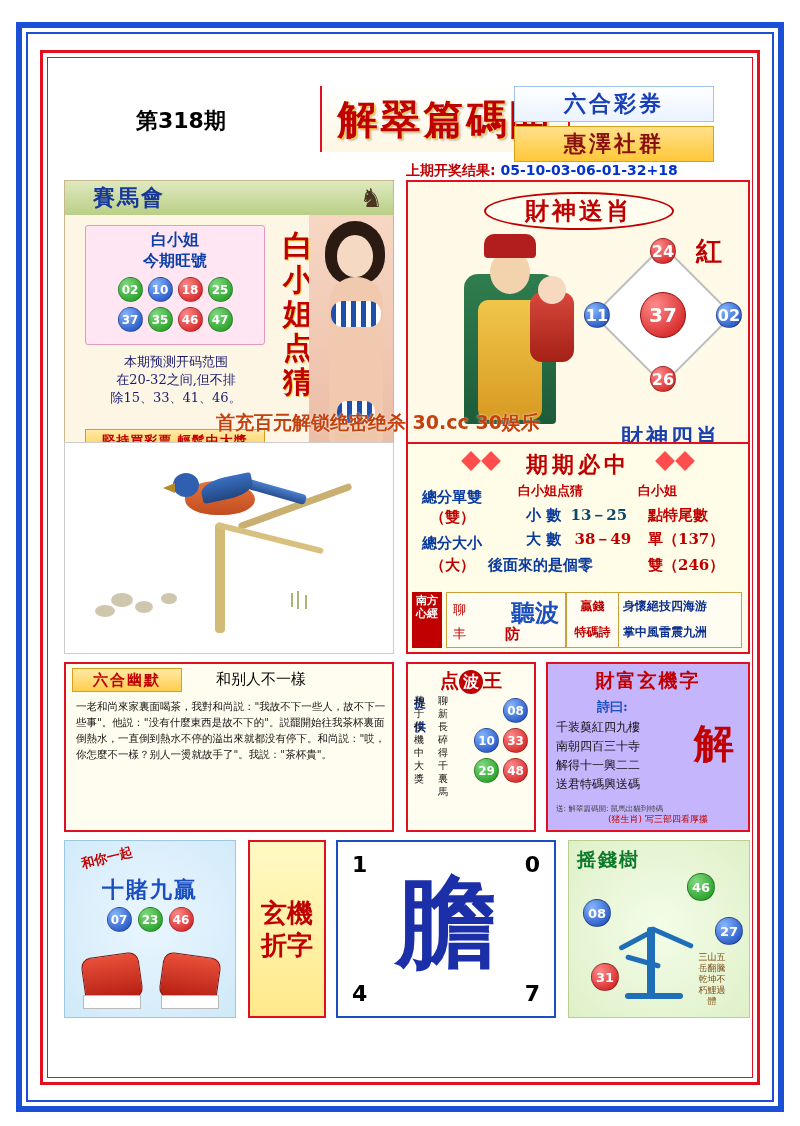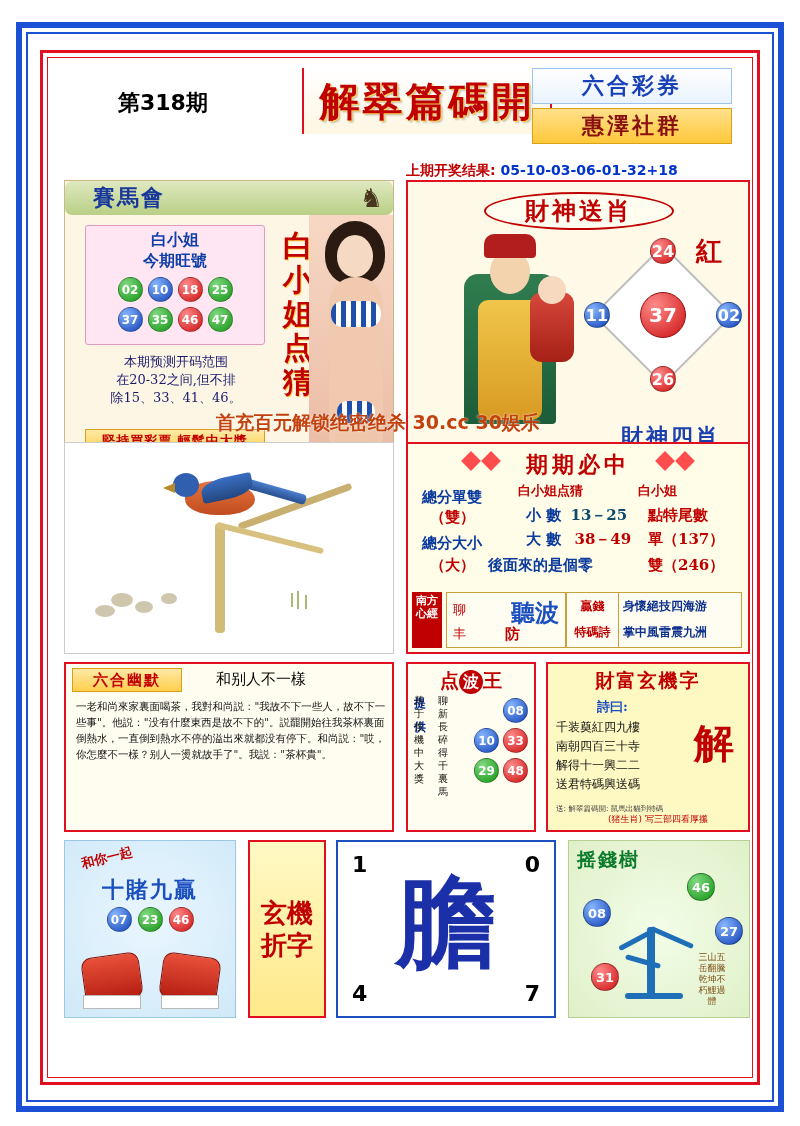--- a/index.html
+++ b/index.html
@@ -14,21 +14,21 @@
   .page-frame {
     position:absolute; left:40px; top:50px; width:720px; height:1035px;
     border:3px solid #e01020;
     background:#fff;
     padding:4px;
   }
   .page-inner {
     width:100%; height:100%;
     border:1px solid #e01020;
     position:relative;
-    padding:4px;
+    padding:22px;
   }
   .outer-blue {
     position:absolute; left:16px; top:22px; width:768px; height:1090px;
     border:6px solid #1a4fd6; pointer-events:none;
   }
   .outer-blue2 {
     position:absolute; left:26px; top:32px; width:748px; height:1070px;
     border:2px solid #1a4fd6; pointer-events:none;
   }
 
@@ -83,21 +83,21 @@
   .row1 { position:absolute; left:6px; top:100px; width:708px; height:340px; }
 
   .horse-panel {
     position:absolute; left:10px; top:22px; width:330px; height:318px;
     background:#fdf6e4;
     border:1px solid #c8b88a;
     overflow:hidden;
   }
   .horse-head {
     height:34px; background:linear-gradient(#dfe9c0,#b9cf86);
-    display:flex; align-items:center; padding-left:28px; position:relative;border-radius:7px;
+    display:flex; align-items:center; padding-left:28px; position:relative;
   }
   .horse-head .ht {
     font-size:22px; font-weight:bold; color:#17379b; letter-spacing:2px;
     font-family:"DejaVu Serif", serif;
   }
   .horse-head .horse-icon { position:absolute; right:10px; top:2px; font-size:26px; color:#4a3520; }
   .pinkbox {
     position:absolute; left:20px; top:44px; width:180px; height:120px;
     background:#ffe6f2; border:1px solid #e39ac0; border-radius:3px;
     text-align:center;
@@ -306,21 +306,21 @@
   }
   .dianbo-title { position:absolute; top:4px; left:0; width:100%; text-align:center; font-size:19px; font-weight:bold; color:#c00000; font-family:"DejaVu Serif", serif;}
   .dianbo-title .w { display:inline-block; background:#c00000; color:#fff; border-radius:50%; width:24px; height:24px; line-height:24px; font-size:16px;}
   .dianbo-left { position:absolute; left:6px; top:32px; width:56px; font-size:12px; color:#0b2f8c; line-height:15px; font-weight:bold; font-family:"DejaVu Serif", serif;}
   .dianbo-left2 { position:absolute; left:6px; top:74px; width:30px; font-size:10px; color:#111; line-height:13px; font-family:"DejaVu Serif", serif;}
   .db-balls { position:absolute; right:6px; top:34px; width:64px; }
   .db-row { display:flex; gap:4px; margin-bottom:5px; justify-content:flex-end;}
 
   .fortune {
     position:absolute; left:492px; top:0; width:204px; height:170px;
-    background:#fef9c3; border:2px solid #e01020;
+    background:#c4b5fd; border:2px solid #e01020;
   }
   .fortune-title { position:absolute; top:4px; left:0; width:100%; text-align:center; font-size:19px; font-weight:bold; color:#c00000; letter-spacing:2px; font-family:"DejaVu Serif", serif;}
   .fortune-shi { position:absolute; left:8px; top:34px; font-size:13px; color:#1b4fc0; font-weight:bold; font-family:"DejaVu Serif", serif;margin-left:41px;}
   .fortune-lines { position:absolute; left:8px; top:54px; width:120px; font-size:12px; color:#111; line-height:19px; font-family:"DejaVu Serif", serif;}
   .fortune-jie {
     position:absolute; right:14px; top:52px;
     font-size:40px; font-weight:bold; color:#c00000;
     font-family:"DejaVu Serif", serif;
   }
   .fortune-foot { position:absolute; left:8px; bottom:16px; width:190px; font-size:7.5px; color:#444; line-height:10px;}

